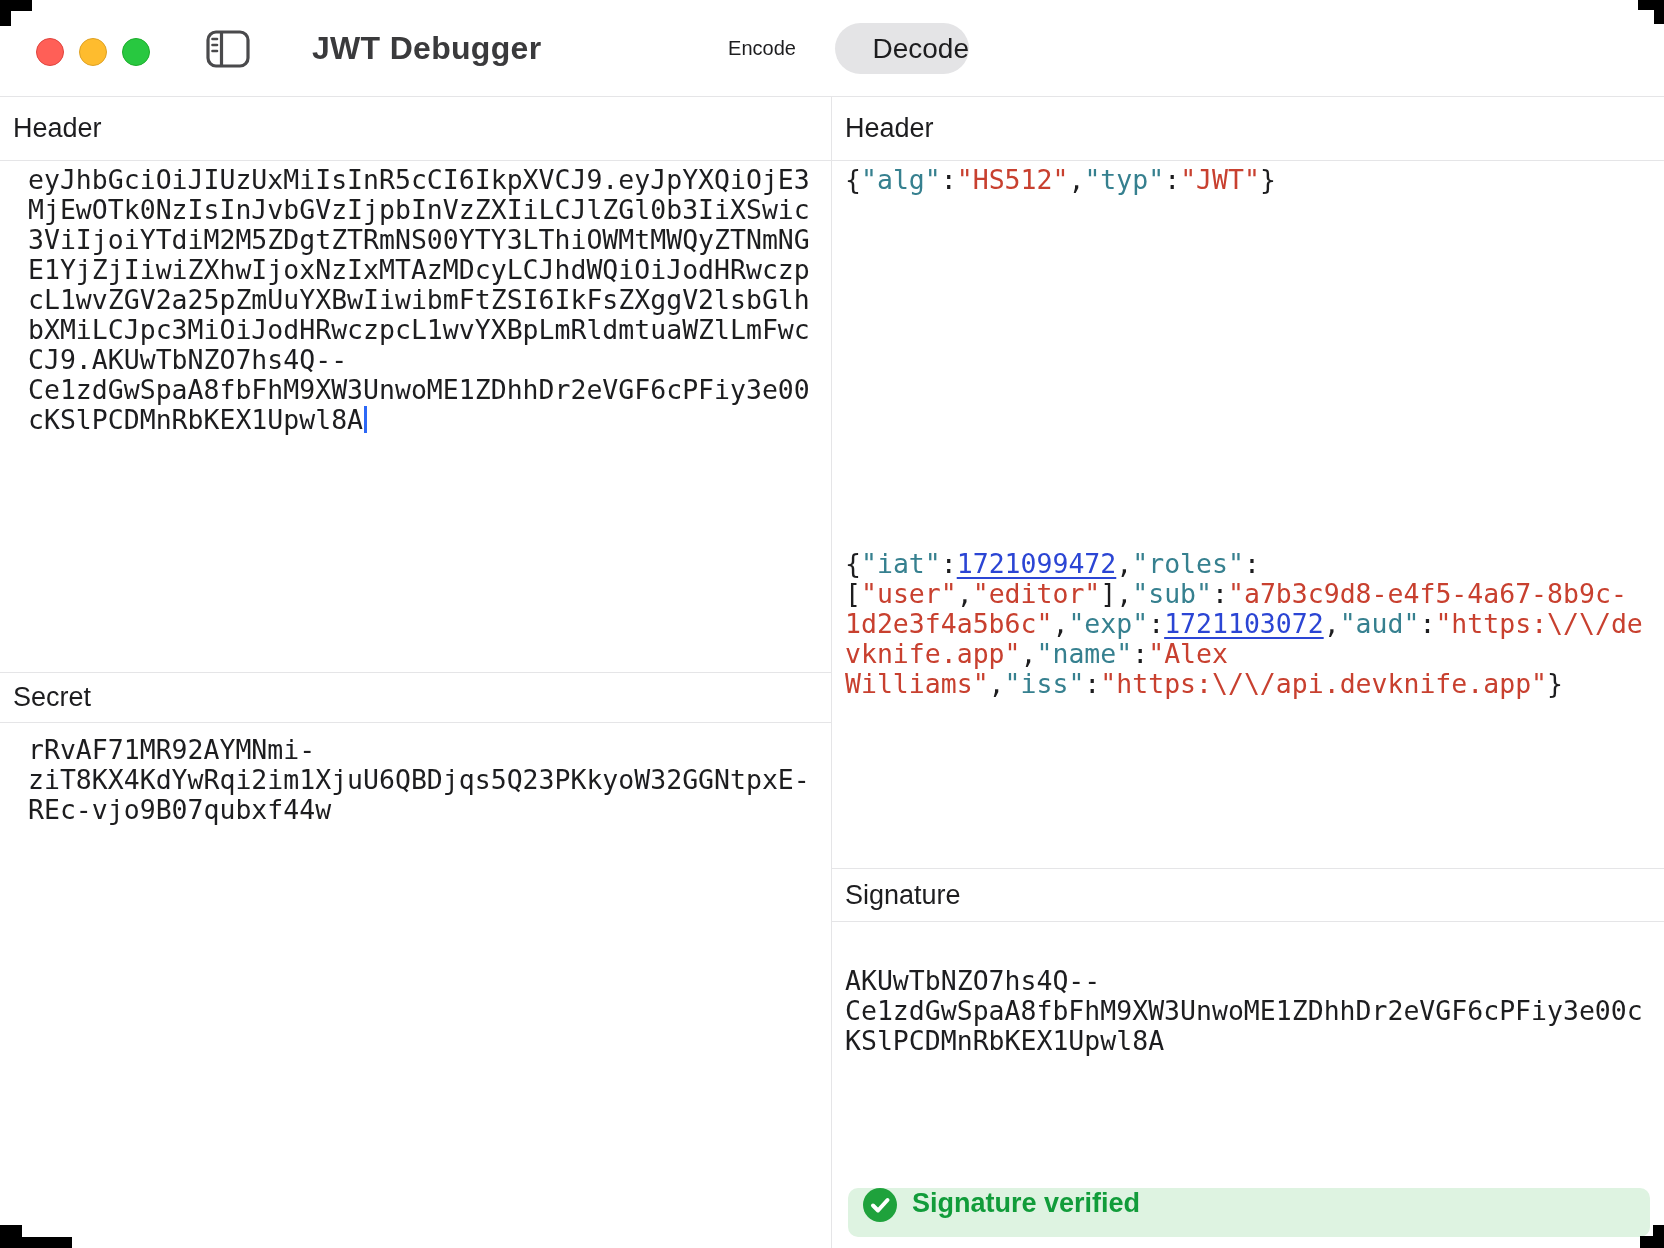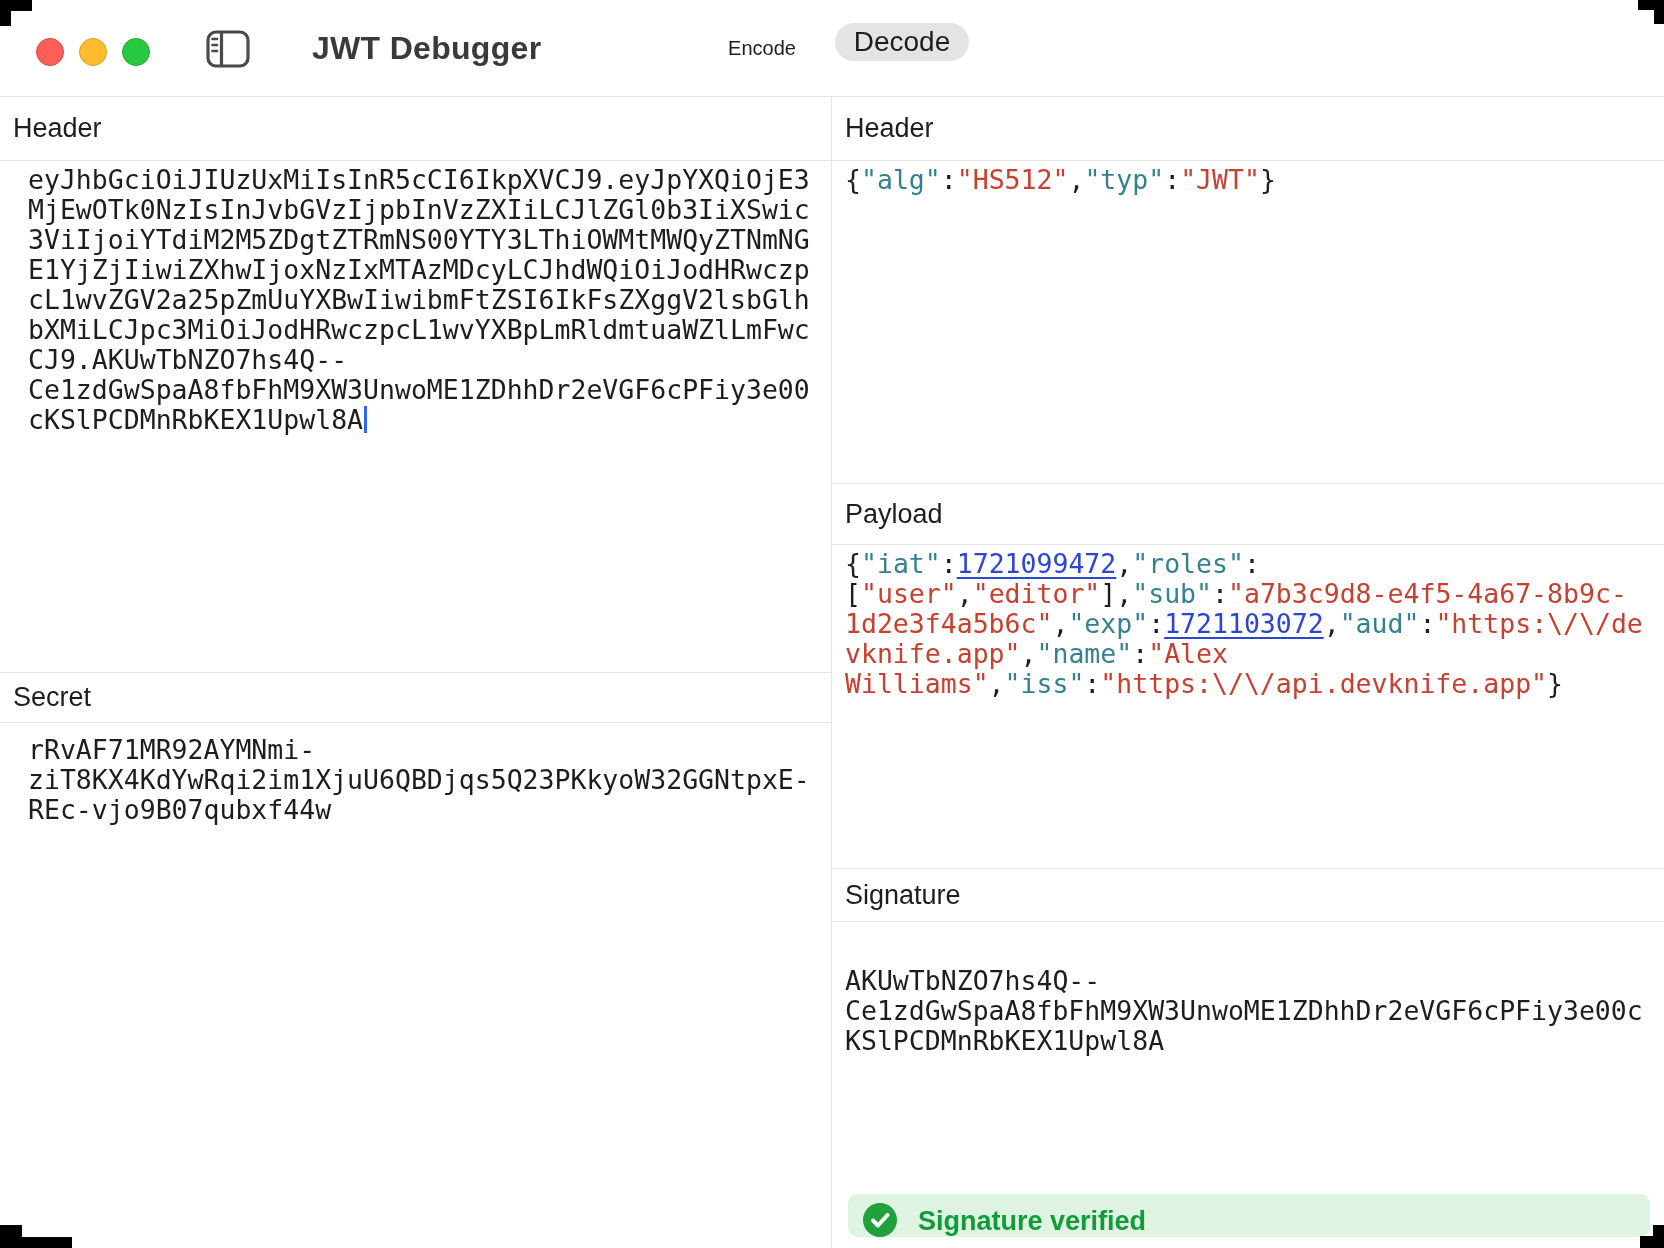--- a/index.html
+++ b/index.html
@@ -26,23 +26,23 @@
   .app-title {
     position:absolute; left:312px; top:0; height:96px; line-height:96px;
     font-size:32px; font-weight:700; color:#3a3a3c; letter-spacing:.3px;text-align:right;
   }
   .seg-plain {
     position:absolute; left:700px; top:0; height:96px; line-height:96px;
     width:124px; text-align:center; font-size:20px; color:#1d1d1f;
     background:none; border:none; font-family:inherit; cursor:pointer;
   }
   .seg-pill {
-    position:absolute; left:835px; top:23px; height:38px; width:134px;
+    position:absolute; left:835px; top:23px; height:51px; width:134px;
     border-radius:27px; background:var(--pill,#e4e4e6); border:none;
-    font-size:28px; color:#1d1d1f; font-family:inherit; text-align:center; cursor:pointer;
+    font-size:28px; color:#1d1d1f; font-family:inherit; text-align:right; cursor:pointer;
   }
 
   
   .col { position:absolute; top:97px; bottom:0; background:#fff; }
   .col.left  { left:0; width:832px; border-right:1px solid var(--divider,#e5e5e7); }
   .col.right { left:832px; width:832px; }
 
   .sec-label {
     position:absolute; left:0; right:0; background:#fff;
     font-size:27px; color:#1d1d1f;
@@ -82,23 +82,23 @@
   .j-key { color:var(--json-key,#36808f); }
   .j-str { color:var(--json-str,#c8402f); }
   .j-num { color:var(--link,#2b45d4); text-decoration:underline;
            text-decoration-thickness:2px; text-underline-offset:4px; cursor:pointer; }
 
   .caret { display:inline-block; width:3px; height:27px; background:var(--caret,#2d68f6);
            vertical-align:-4px; margin-left:1px; }
 
   
   .banner {
-    position:absolute; left:16px; right:14px; bottom:11px; height:43px;
+    position:absolute; left:16px; right:14px; bottom:11px; height:49px;
     background:var(--banner-bg,#def3e1); border-radius:10px;
-    display:flex; align-items:flex-end; gap:21px; padding-left:15px;
+    display:flex; align-items:flex-start; gap:15px; padding-left:15px;
   }
   .banner .txt { font-size:27px; font-weight:700; color:var(--status-green,#119c3a); }
 
   
   .mark { position:absolute; background:#000; }
 </style>
 </head>
 <body>
 
 <header class="titlebar">
@@ -137,23 +137,20 @@
   </div>
   <div class="mono" id="secret-editor"><span>rRvAF71MR92AYMNmi-ziT8KX4KdYwRqi2im1XjuU6QBDjqs5Q23PKkyoW32GGNtpxE-REc-vjo9B07qubxf44w</span></div>
 </section>
 
 <section class="col right">
   <div class="sec-label" id="header-label">
     <span>Header</span>
   </div>
   <div class="mono" id="header-content"><span>{</span><span class="j-key">"alg"</span><span>:</span><span class="j-str">"HS512"</span><span>,</span><span class="j-key">"typ"</span><span>:</span><span class="j-str">"JWT"</span><span>}</span></div>
 
-  <div class="sec-label" id="payload-label">
-    <span>Payload</span>
-  </div>
   <div class="mono" id="payload-content"><span>{</span><span class="j-key">"iat"</span><span>:</span><span class="j-num">1721099472</span><span>,</span><span class="j-key">"roles"</span><span>:[</span><span class="j-str">"user"</span><span>,</span><span class="j-str">"editor"</span><span>],</span><span class="j-key">"sub"</span><span>:</span><span class="j-str">"a7b3c9d8-e4f5-4a67-8b9c-1d2e3f4a5b6c"</span><span>,</span><span class="j-key">"exp"</span><span>:</span><span class="j-num">1721103072</span><span>,</span><span class="j-key">"aud"</span><span>:</span><span class="j-str">"https:\/\/devknife.app"</span><span>,</span><span class="j-key">"name"</span><span>:</span><span class="j-str">"Alex Williams"</span><span>,</span><span class="j-key">"iss"</span><span>:</span><span class="j-str">"https:\/\/api.devknife.app"</span><span>}</span></div>
 
   <div class="sec-label" id="signature-label">
     <span>Signature</span>
   </div>
   <div class="mono" id="signature-content"><span>AKUwTbNZO7hs4Q--Ce1zdGwSpaA8fbFhM9XW3UnwoME1ZDhhDr2eVGF6cPFiy3e00cKSlPCDMnRbKEX1Upwl8A</span></div>
 
   <div class="banner">
     <span style="display:inline-flex;">
       <svg width="34" height="34" viewBox="0 0 34 34">

